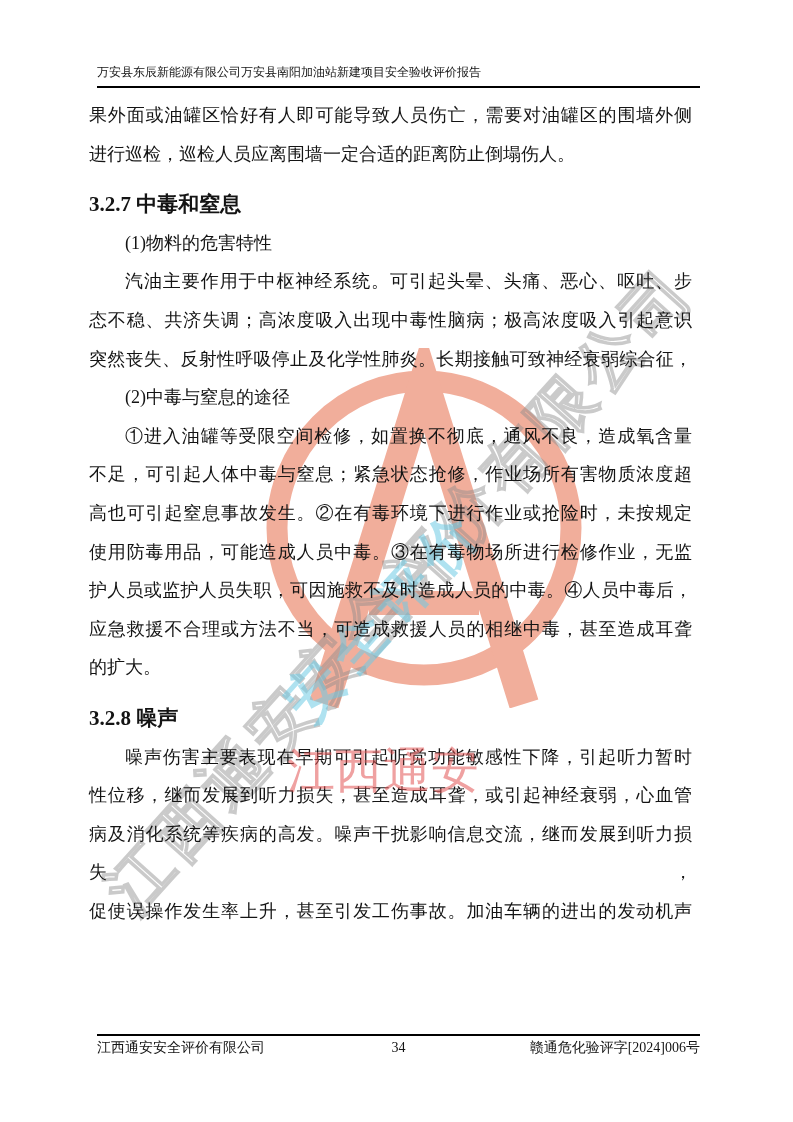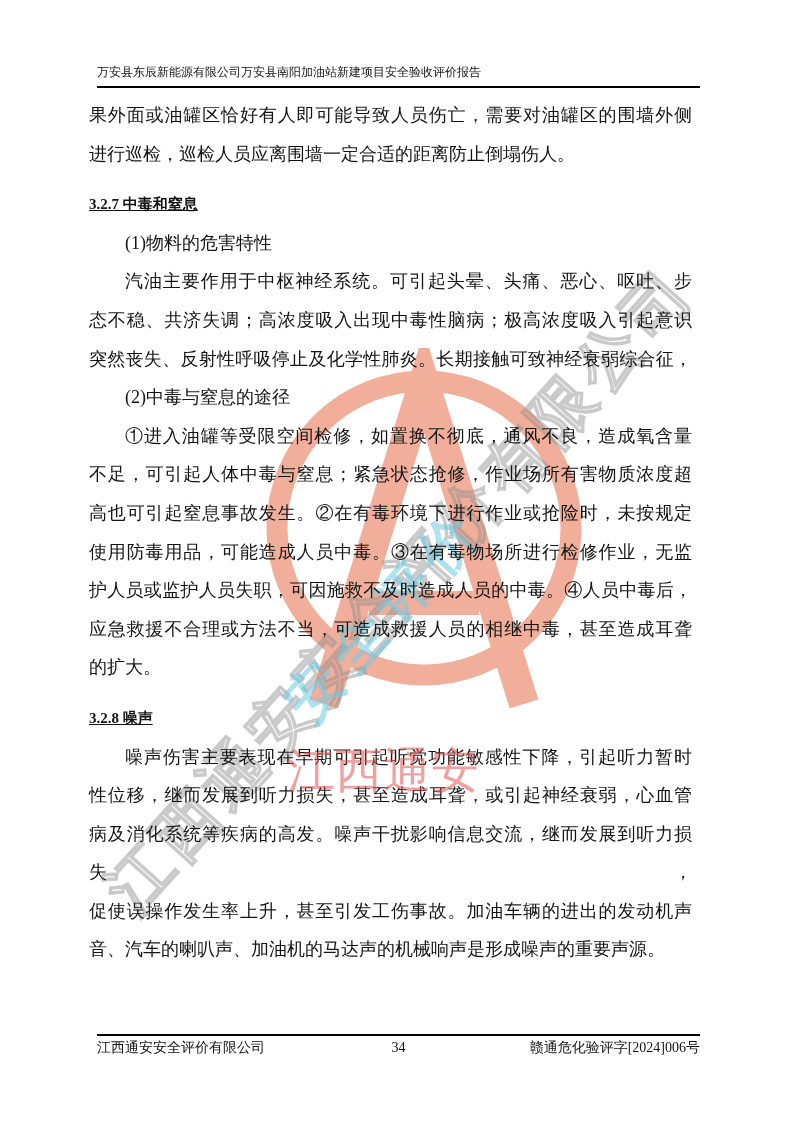--- a/index.html
+++ b/index.html
@@ -38,24 +38,23 @@
     text-justify:inter-character;
     word-break:break-all;
   }
   .line-end{
     text-align:left;
     text-align-last:left;
   }
   .indent{text-indent:2em;}
   .heading{
     font-weight:bold;
-    font-size:15px;
+    font-size:21px;
     text-align:left;text-align-last:left;
     margin-top:12px;
-    text-decoration:underline;
   }
   
   .wm-logo{
     position:absolute;left:254px;top:348px;
     width:340px;height:360px;
     z-index:1;opacity:0.85;
     pointer-events:none;
   }
   .wm-diag{
     position:absolute;left:400px;top:590px;width:900px;
@@ -133,21 +132,20 @@
     <div class="line">高也可引起窒息事故发生。②在有毒环境下进行作业或抢险时，未按规定</div>
     <div class="line">使用防毒用品，可能造成人员中毒。③在有毒物场所进行检修作业，无监</div>
     <div class="line">护人员或监护人员失职，可因施救不及时造成人员的中毒。④人员中毒后，</div>
     <div class="line">应急救援不合理或方法不当，可造成救援人员的相继中毒，甚至造成耳聋</div>
     <div class="line line-end">的扩大。</div>
     <div class="heading">3.2.8 噪声</div>
     <div class="line indent">噪声伤害主要表现在早期可引起听觉功能敏感性下降，引起听力暂时</div>
     <div class="line">性位移，继而发展到听力损失，甚至造成耳聋，或引起神经衰弱，心血管</div>
     <div class="line">病及消化系统等疾病的高发。噪声干扰影响信息交流，继而发展到听力损失，</div>
     <div class="line">促使误操作发生率上升，甚至引发工伤事故。加油车辆的进出的发动机声</div>
-    <div class="line line-end">音、汽车的喇叭声、加油机的马达声的机械响声是形成噪声的重要声源。</div>
   </main>
 
   <div class="wm-red">江西通安</div>
 
   <footer class="doc-footer">
     <span class="center">34</span>
     <span class="left">江西通安安全评价有限公司</span>
     <span class="right">赣通危化验评字[2024]006号</span>
   </footer>
 

